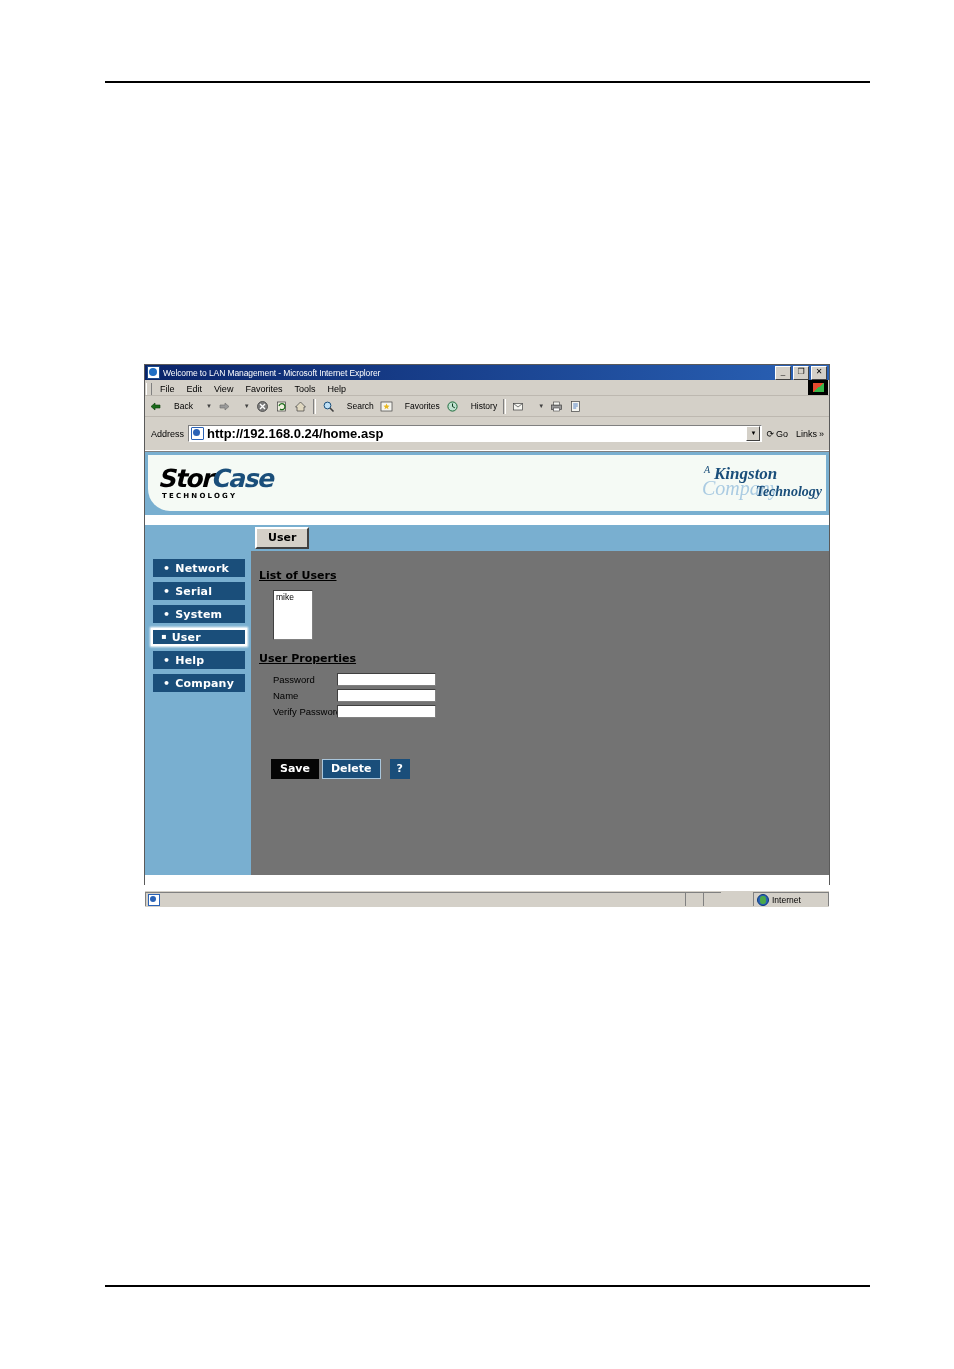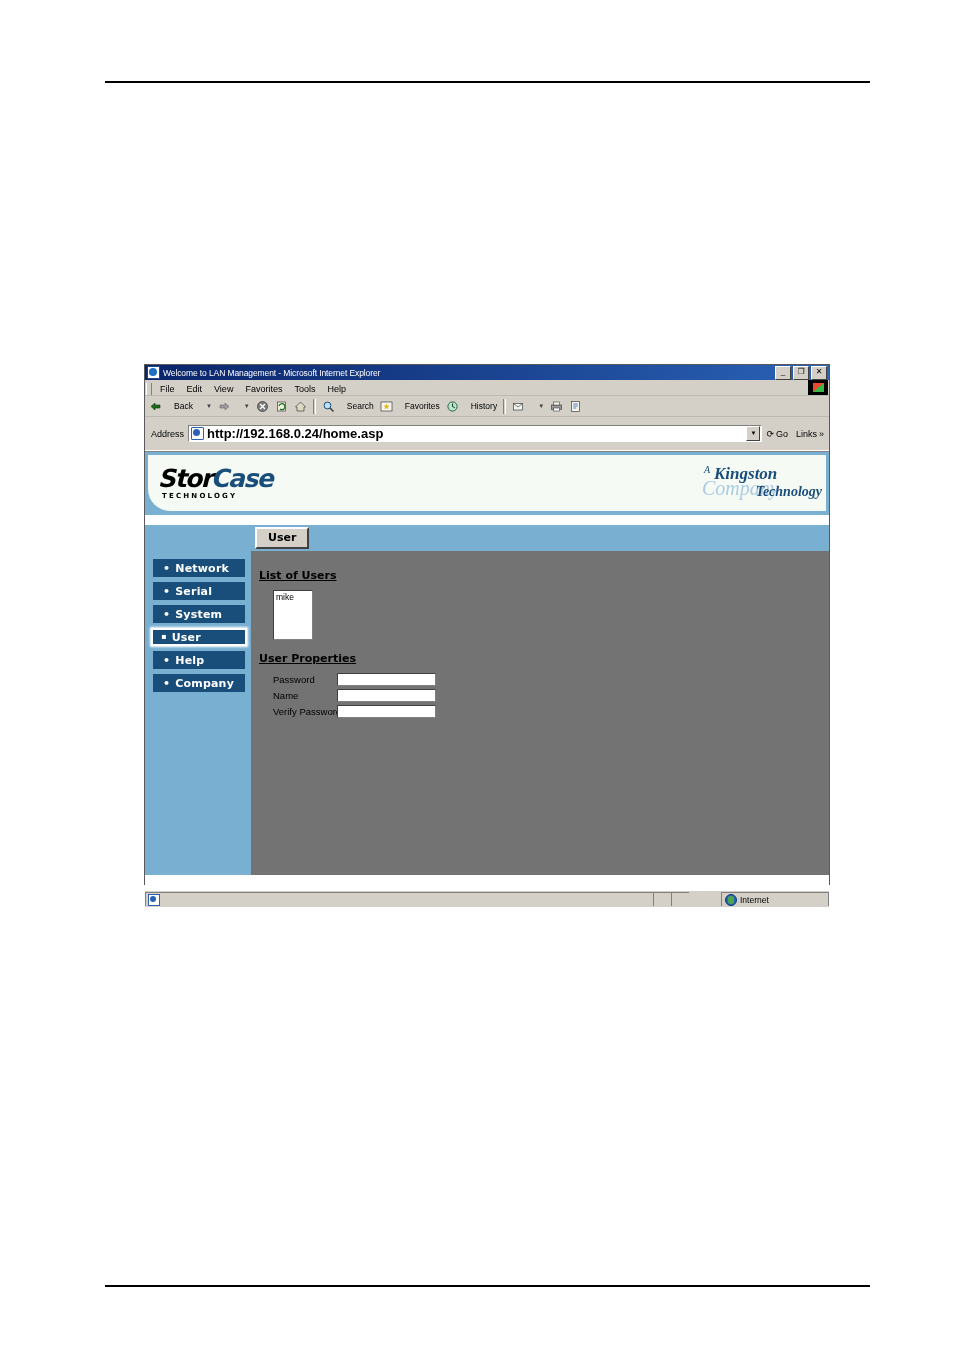--- a/index.html
+++ b/index.html
@@ -475,21 +475,21 @@
     background: #2a62b6; border-radius: 50%;
   }
   .sb-cell {
     width: 18px; height: 14px;
     border: 1px solid #808080;
     border-right: none;
     border-bottom: none;
     box-sizing: border-box;
   }
   .sb-zone {
-    width: 108px; height: 14px;
+    width: 76px; height: 14px;
     border: 1px solid #808080;
     border-bottom: none;
     box-sizing: border-box;
     display: flex;
     align-items: center;
     gap: 3px;
     padding-left: 3px;
     margin-left: 32px;
   }
   .globe {
@@ -741,20 +741,25 @@
           </div>
           <div class="form-row">
             <div class="form-label">Name</div>
             <input class="form-input" type="text" value="" style="">
           </div>
           <div class="form-row">
             <div class="form-label">Verify Password</div>
             <input class="form-input" type="password" value="" style="">
           </div>
 
+          <div class="btn-row">
+            <div class="btn btn-save">Save</div>
+            <div class="btn btn-delete">Delete</div>
+            <div class="btn btn-help">?</div>
+          </div>
 
         </div>
       </div>
     </div>
   </div>
 
   <div class="statusbar">
     <div class="sb-main">
       <span class="sb-ico"></span>
       <span></span>

